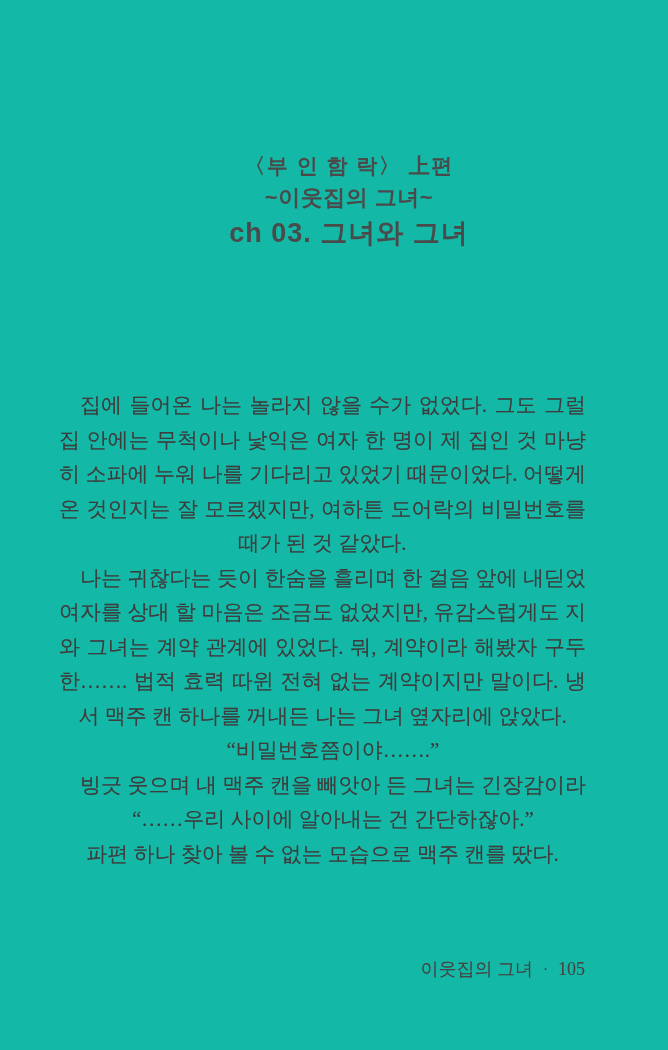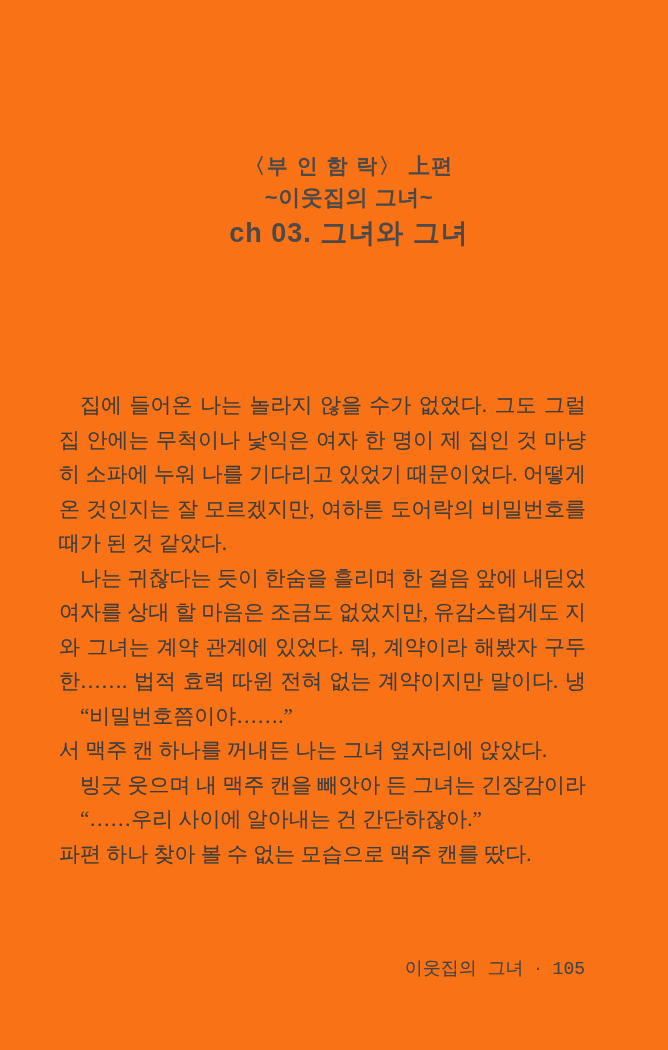--- a/index.html
+++ b/index.html
@@ -1,20 +1,20 @@
 <!DOCTYPE html>
 <html><head>
 <meta charset="utf-8">
 <style>
   html, body { margin: 0; padding: 0; background: #fcfcfb; }
   .page {
     position: relative;
     width: 668px;
     height: 1050px;
-    background: #f97316;
+    background: #14b8a6;
     overflow: hidden;
   }
   .title-block {
     position: absolute;
     top: 150px;
     left: 0;
     width: 100%;
     text-align: center;
     transform: translateX(15px);
     font-family: "Liberation Sans", "DejaVu Sans", sans-serif;
@@ -46,34 +46,34 @@
     width: 527px;
     font-family: "Liberation Serif", "DejaVu Serif", serif;
     font-size: 21px;
     line-height: 34.5px;
     color: #3d3d3d;
     text-shadow: 0 0 0.4px rgba(70,70,70,0.45);
   }
   .line {
     height: 34.5px;
     overflow: hidden;
-    text-align: left;
+    text-align: center;
   }
   .line.j {
     text-align: justify;
     text-align-last: justify;
   }
   .line.indent {
     padding-left: 21px;
   }
   .footer {
     position: absolute;
     top: 957px;
     right: 83px;
-    font-family: Liberation Mono, monospace;
+    font-family: Liberation Serif, serif;
     font-size: 18px;
     line-height: 24px;
     color: #454545;
     text-shadow: 0 0 0.4px rgba(70,70,70,0.4);
     white-space: nowrap;
   }
   .footer .dot {
     display: inline-block;
     margin: 0 10px;
     font-size: 15px;
@@ -94,22 +94,22 @@
   <div class="body-text">
       <div class="line indent j">집에 들어온 나는 놀라지 않을 수가 없었다. 그도 그럴 것이</div>
       <div class="line j">집 안에는 무척이나 낯익은 여자 한 명이 제 집인 것 마냥 편안</div>
       <div class="line j">히 소파에 누워 나를 기다리고 있었기 때문이었다. 어떻게 들어</div>
       <div class="line j">온 것인지는 잘 모르겠지만, 여하튼 도어락의 비밀번호를 바꿀</div>
       <div class="line">때가 된 것 같았다.</div>
       <div class="line indent j">나는 귀찮다는 듯이 한숨을 흘리며 한 걸음 앞에 내딛었다. 저</div>
       <div class="line j">여자를 상대 할 마음은 조금도 없었지만, 유감스럽게도 지금 나</div>
       <div class="line j">와 그녀는 계약 관계에 있었다. 뭐, 계약이라 해봤자 구두로</div>
       <div class="line j">한……. 법적 효력 따윈 전혀 없는 계약이지만 말이다. 냉장고에</div>
+      <div class="line">서 맥주 캔 하나를 꺼내든 나는 그녀 옆자리에 앉았다.</div>
       <div class="line indent">“비밀번호쯤이야…….”</div>
-      <div class="line">서 맥주 캔 하나를 꺼내든 나는 그녀 옆자리에 앉았다.</div>
       <div class="line indent j">빙긋 웃으며 내 맥주 캔을 빼앗아 든 그녀는 긴장감이라고는</div>
       <div class="line indent">“……우리 사이에 알아내는 건 간단하잖아.”</div>
       <div class="line">파편 하나 찾아 볼 수 없는 모습으로 맥주 캔를 땄다.</div>
     </div>
 
   <div class="footer">
     <span>이웃집의 그녀</span><span class="dot">·</span><span>105</span>
   </div>
 
 </div>

